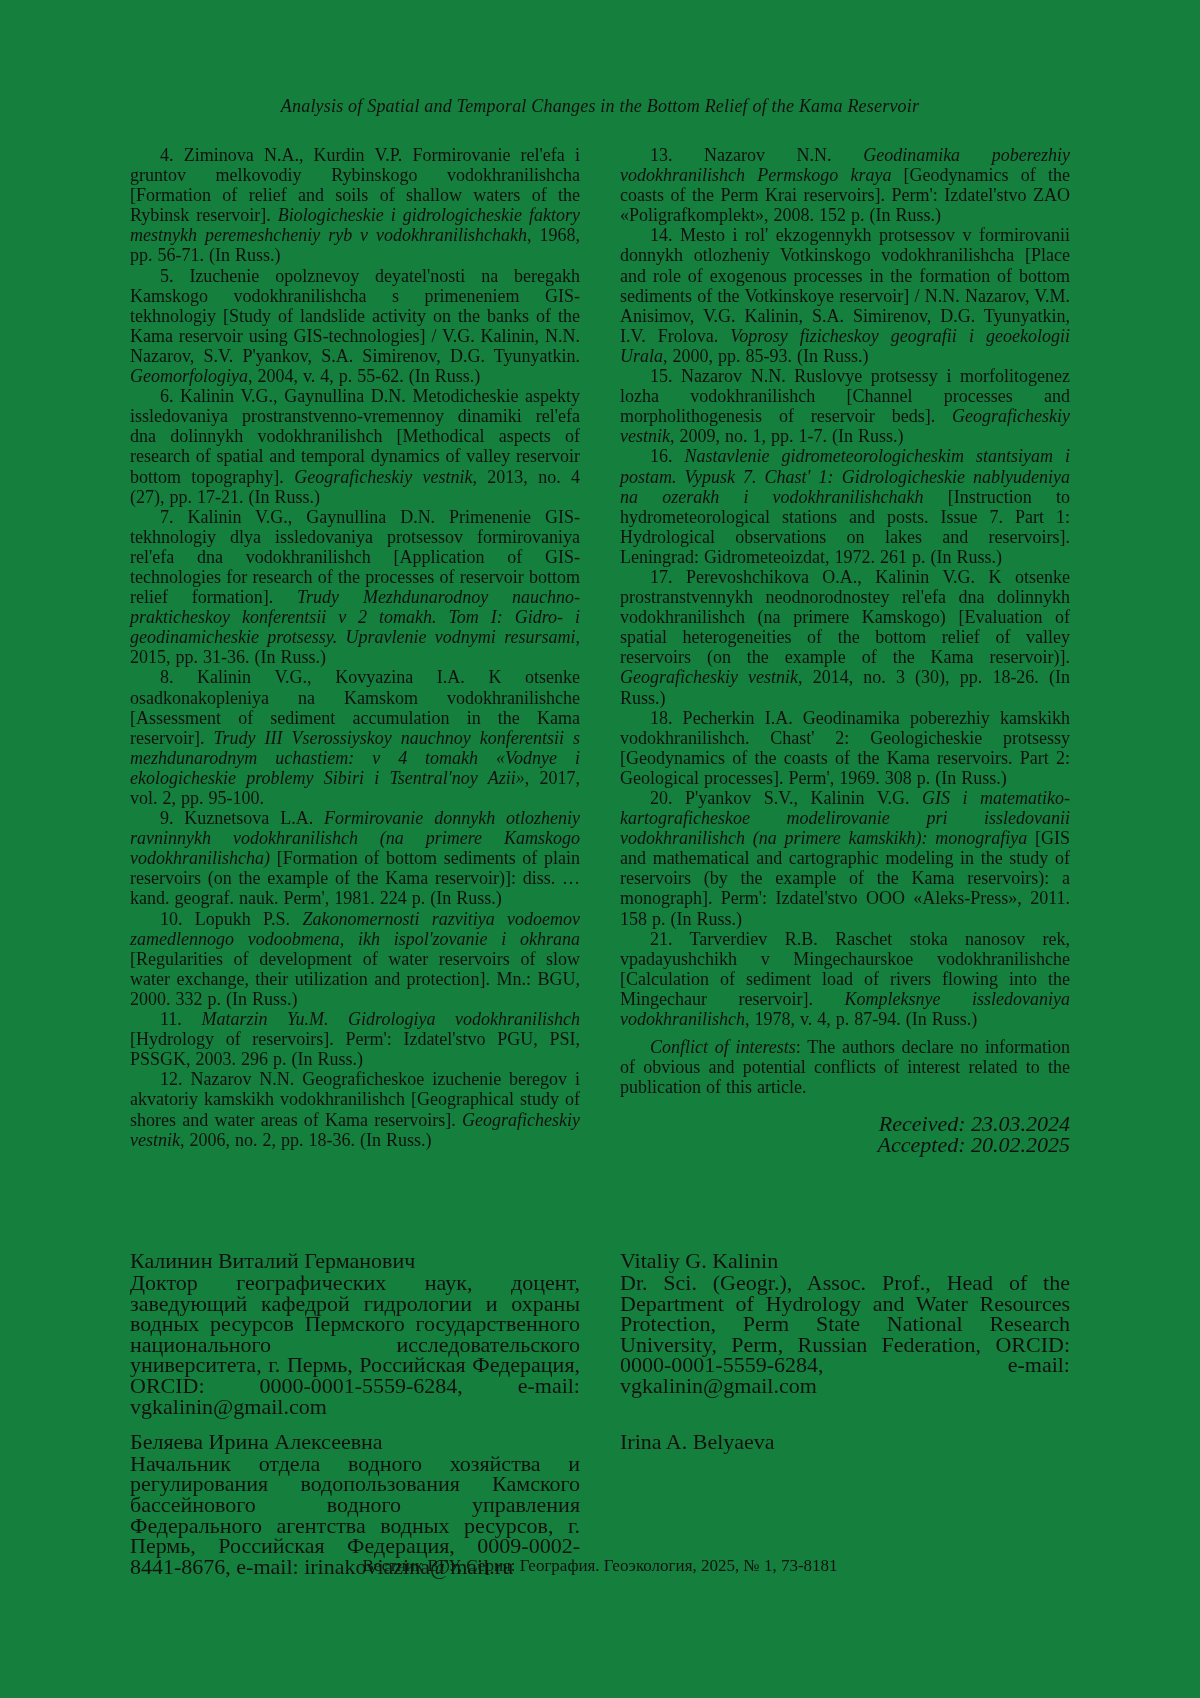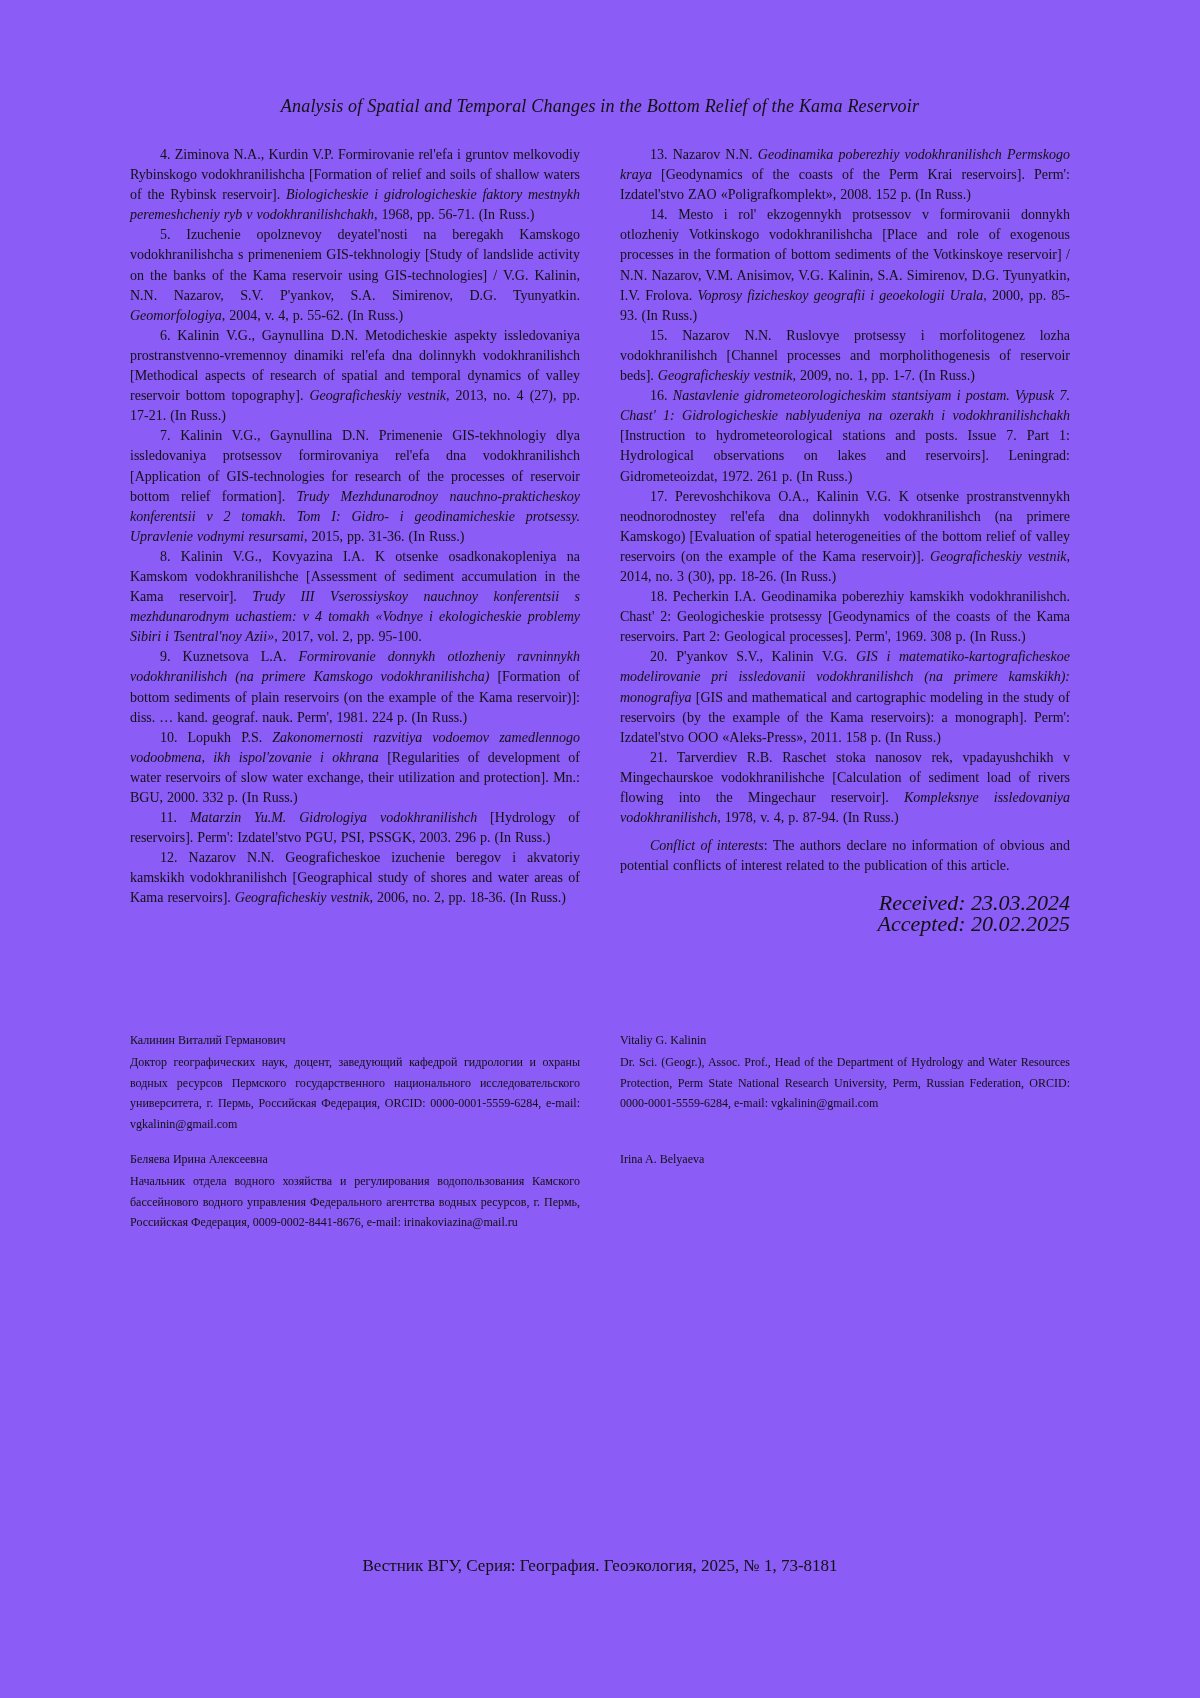--- a/index.html
+++ b/index.html
@@ -1,20 +1,20 @@
 <!DOCTYPE html>
 <html><head>
 <meta charset="utf-8">
 <style>
   html,body{margin:0;padding:0;background:#e8e8e8;}
   .page{
     position:relative;
     width:1200px;height:1698px;
     margin:0 auto;
-    background:#8b5cf6;
+    background:#15803d;
     font-family:"Liberation Serif","DejaVu Serif",serif;
     color:#111111;
     overflow:hidden;
   }
   .content{
     position:absolute;
     left:130px;top:96px;width:940px;
   }
   .running-head{
     text-align:center;
@@ -25,21 +25,21 @@
     white-space:nowrap;
   }
   .columns{
     display:flex;
     gap:40px;
     align-items:flex-start;
   }
   .col{width:450px;}
   .ref{
     margin:0;
-    font-size:14px;
+    font-size:18px;
     line-height:20.1px;
     text-align:justify;
     text-indent:30px;
     word-spacing:0.5px;
   }
   .it{font-style:italic;}
   .bi{font-style:italic;font-weight:normal;}
   .conflict{margin-top:8px;}
   .dates{
     margin-top:16px;
@@ -49,21 +49,21 @@
     line-height:21px;
   }
   .bios{
     margin-top:96px;
     display:grid;
     grid-template-columns:450px 450px;
     column-gap:40px;
     row-gap:15px;
   }
   .bio{
-    font-size:12px;
+    font-size:22px;
     line-height:20.6px;
   }
   .bio .bio-name{margin:0 0 1px 0;}
   .bio .bio-text{margin:0;text-align:justify;}
   .footer{
     position:absolute;
     left:130px;width:940px;top:1556px;
     display:flex;
     justify-content:center;
     font-size:17px;

